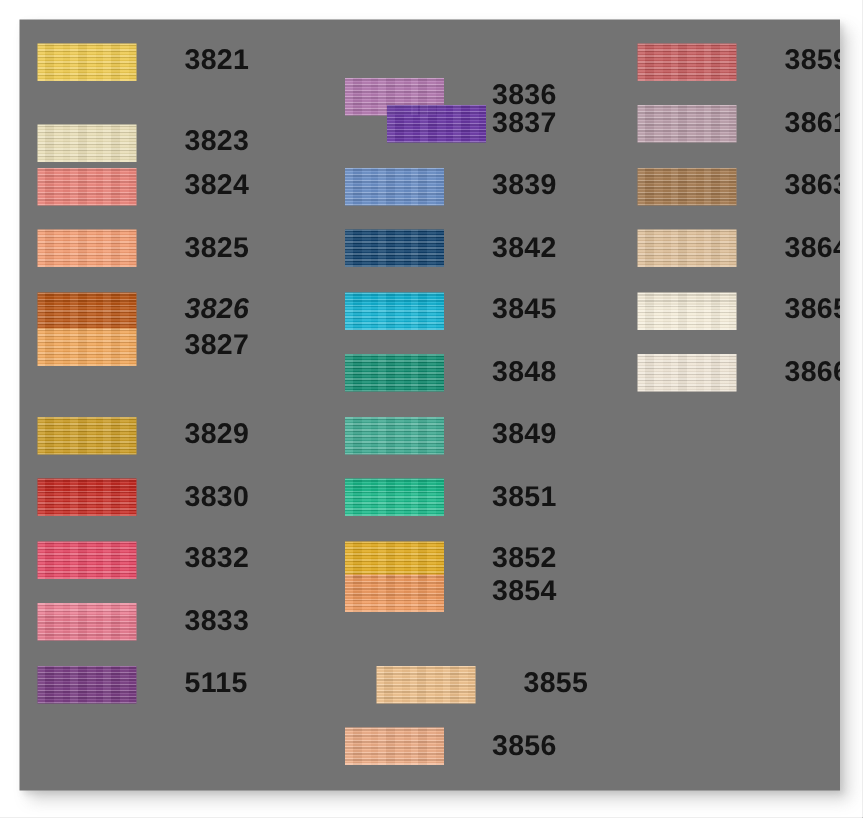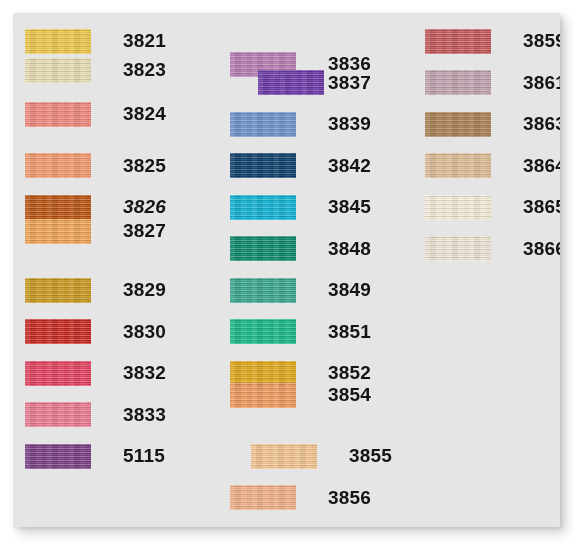--- a/index.html
+++ b/index.html
@@ -19,21 +19,21 @@
     height: 545px;
     background: #ffffff;
   }
   
   #card {
     position: absolute;
     left: 13px;
     top: 13px;
     width: 547px;
     height: 514px;
-    background: #e5e5e5;
+    background: #737373;
     box-shadow: 6px 6px 10px rgba(120,120,120,0.32),
                 2px 2px 4px rgba(140,140,140,0.25);
     overflow: hidden;
   }
   .column {
     position: absolute;
     top: 0;
   }
   #col-0 { left: 12px; }
   #col-1 { left: 217px; }
@@ -112,25 +112,25 @@
 </head>
 <body>
 
 <div id="root">
   <div id="card">
     <div class="column" id="col-0">
         <div class="row" style="top: 15px;">
           <div class="swatch" style="width: 66px; height: 25px; background: rgb(237, 200, 74);"></div>
           <div class="code">3821</div>
         </div>
-        <div class="row" style="top: 44px;">
+        <div class="row" style="top: 69px;">
           <div class="swatch" style="width: 66px; height: 25px; background: rgb(232, 221, 180);"></div>
           <div class="code">3823</div>
         </div>
-        <div class="row" style="top: 88px;">
+        <div class="row" style="top: 98px;">
           <div class="swatch" style="width: 66px; height: 25px; background: rgb(240, 136, 126);"></div>
           <div class="code">3824</div>
         </div>
         <div class="row" style="top: 139.5px;">
           <div class="swatch" style="width: 66px; height: 25px; background: rgb(243, 154, 110);"></div>
           <div class="code">3825</div>
         </div>
         <div class="row" style="top: 181px; font-style: italic;">
           <div class="swatch" style="width: 66px; height: 25px; background: rgb(186, 85, 20);"></div>
           <div class="code">3826</div>

